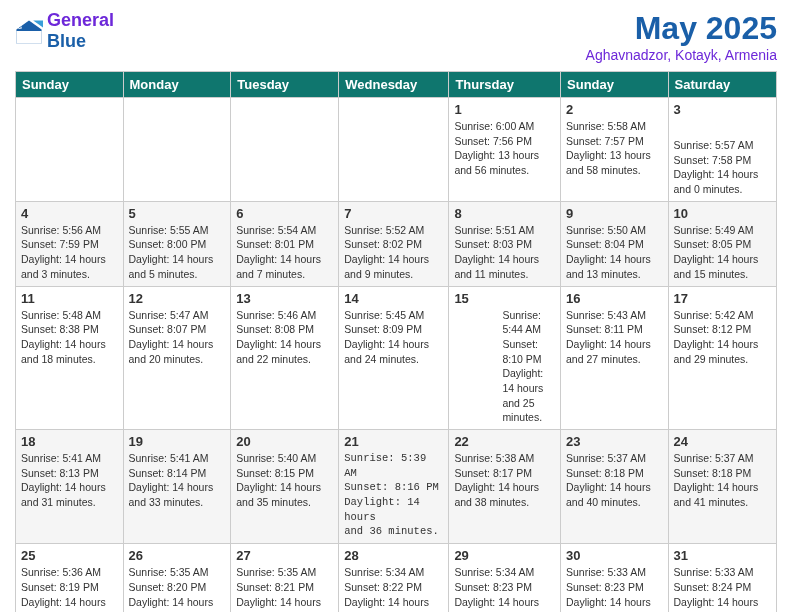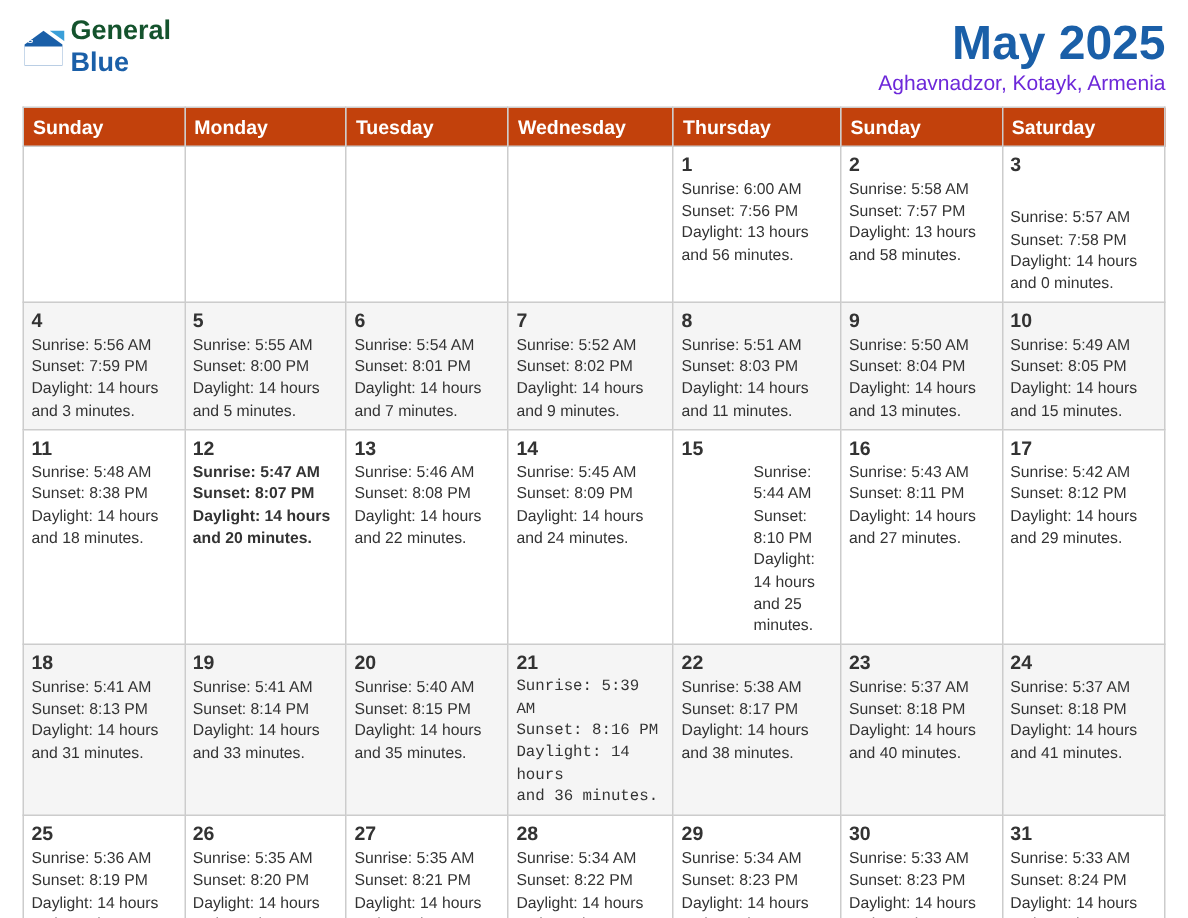--- a/index.html
+++ b/index.html
@@ -1,30 +1,30 @@
 <!DOCTYPE html>
 <html><head>
   <meta charset="utf-8">
   <style>
     * { box-sizing: border-box; margin: 0; padding: 0; }
     body { font-family: Arial, sans-serif; background: #fff; width: 792px; min-height: 612px; }
     .page { width: 792px; padding: 10px 15px; }
     .header { display: flex; justify-content: space-between; align-items: flex-start; margin-bottom: 8px; }
     .logo { display: flex; align-items: center; }
     .logo-text { display: flex; flex-direction: column; font-size: 18px; font-weight: bold; }
-    .logo-general { color: #14532d; }
+    .logo-general { color: #6d28d9; }
     .logo-blue { color: #1a5fa8; }
     .logo-icon { width: 28px; height: 28px; margin-right: 4px; }
     .title-section { text-align: right; }
     .main-title { font-size: 32px; color: #1a5fa8; font-weight: bold; }
     .subtitle { font-size: 14px; color: #6d28d9; }
     
     .calendar { width: 100%; border-collapse: collapse; }
     .calendar th {
-      background-color: #c2410c;
+      background-color: #0f766e;
       color: white;
       text-align: left;
       padding: 5px 6px;
       font-size: 13px;
       font-weight: bold;
       border: 1px solid #ccc;
     }
     .calendar td {
       vertical-align: top;
       border: 1px solid #ccc;
@@ -159,21 +159,21 @@
         <tr>
           <td>
             <div class="day-number">11</div>
             <div class="day-info" style="white-space: pre-line;">Sunrise: 5:48 AM
 Sunset: 8:38 PM
 Daylight: 14 hours
 and 18 minutes.</div>
           </td>
           <td>
             <div class="day-number">12</div>
-            <div class="day-info" style="white-space: pre-line; font-weight: bold;">Sunrise: 5:47 AM
+            <div class="day-info" style="white-space: pre-line;">Sunrise: 5:47 AM
 Sunset: 8:07 PM
 Daylight: 14 hours
 and 20 minutes.</div>
           </td>
           <td>
             <div class="day-number">13</div>
             <div class="day-info" style="white-space: pre-line;">Sunrise: 5:46 AM
 Sunset: 8:08 PM
 Daylight: 14 hours
 and 22 minutes.</div>

